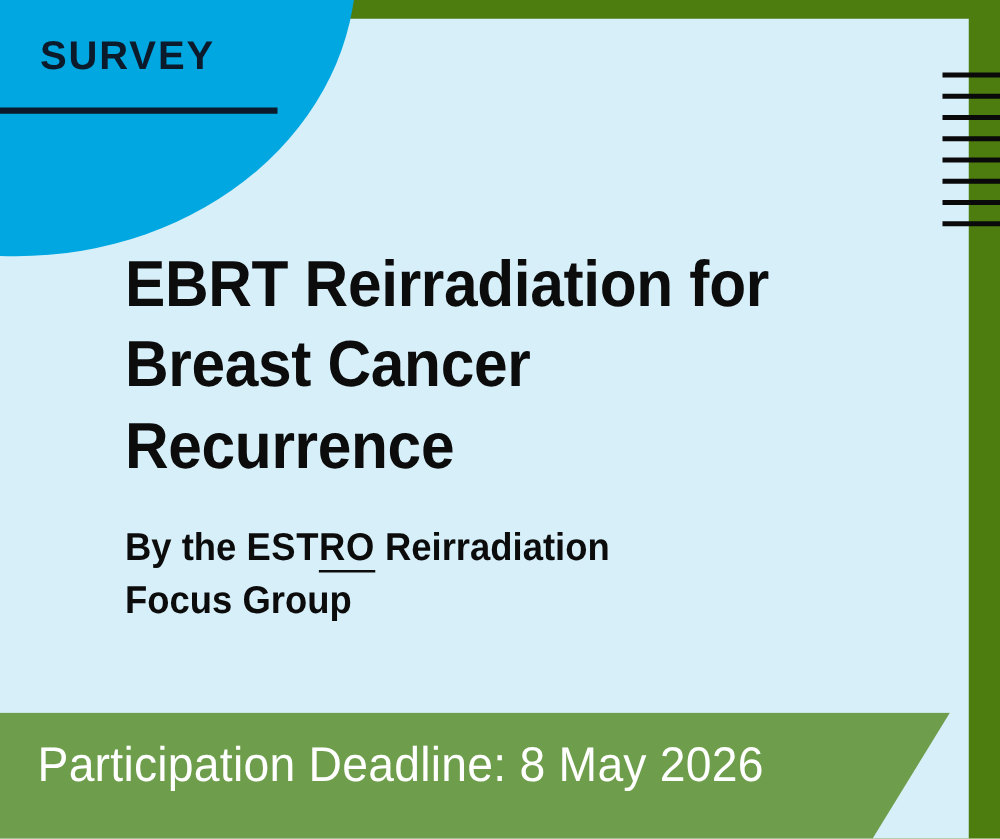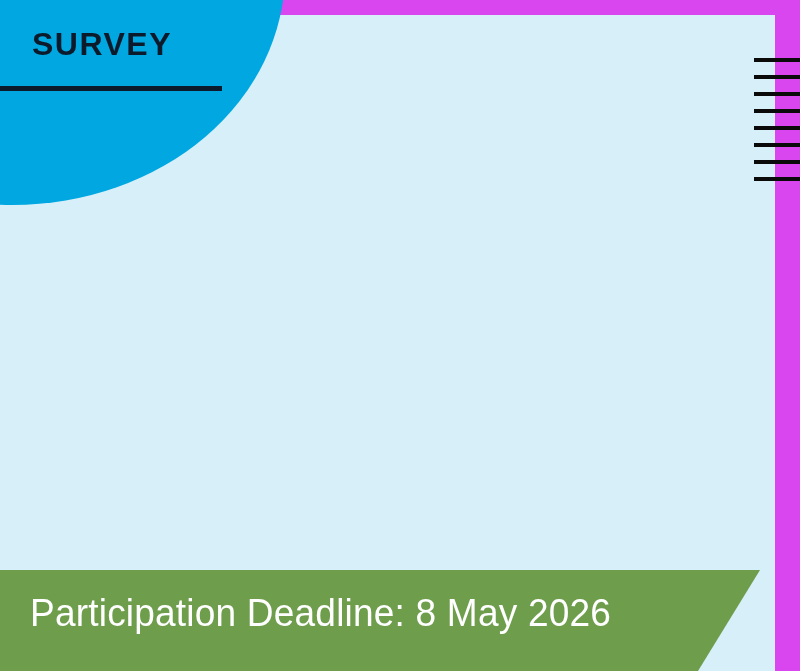--- a/index.html
+++ b/index.html
@@ -10,21 +10,21 @@
 
   body {
     font-family: "Liberation Sans", sans-serif;
   }
 
   #poster {
     position: relative;
     width: 800px;
     height: 671px;
     overflow: hidden;
-    background: #d946ef;
+    background: #4d7c0f;
   }
 
   
   .panel-bg {
     position: absolute;
     left: 0;
     top: 15px;
     width: 775px;
     height: 656px;
     background: #d6eff9;
@@ -158,17 +158,28 @@
     <div class="stack-line"></div>
     <div class="stack-line"></div>
     <div class="stack-line"></div>
   </div>
 
   <div class="survey-wrap">
     <div class="survey-label">SURVEY</div>
     <div class="survey-rule"></div>
   </div>
 
+  <div class="content">
+    <h1 class="headline">
+      <span>EBRT Reirradiation for</span><br>
+      <span>Breast Cancer Recurrence</span>
+    </h1>
+
+    <div class="byline">
+      <span>By the </span><span class="estro-mark"><span>EST</span><span class="estro-ro">RO</span></span><span> Reirradiation</span><br>
+      <span>Focus Group</span>
+    </div>
+  </div>
 
   <div class="deadline-band"></div>
   <div class="deadline-text">Participation Deadline: 8 May 2026</div>
 
 </div>
 
 </body></html>

